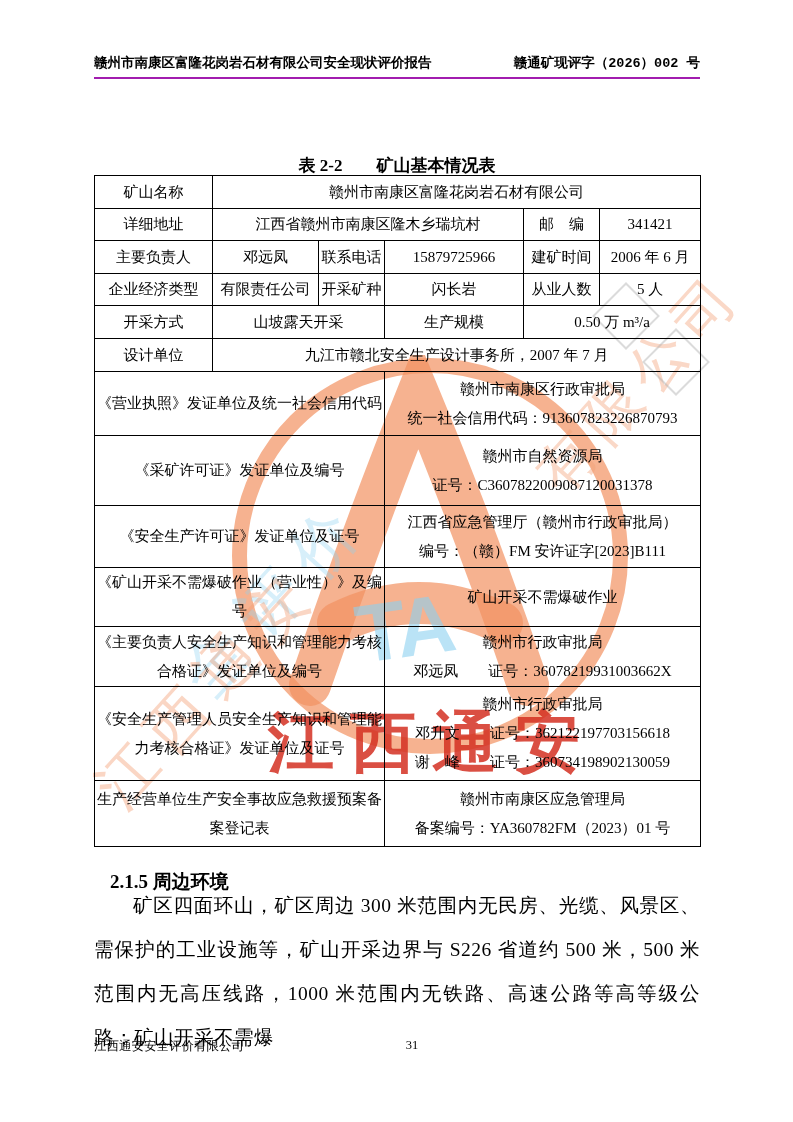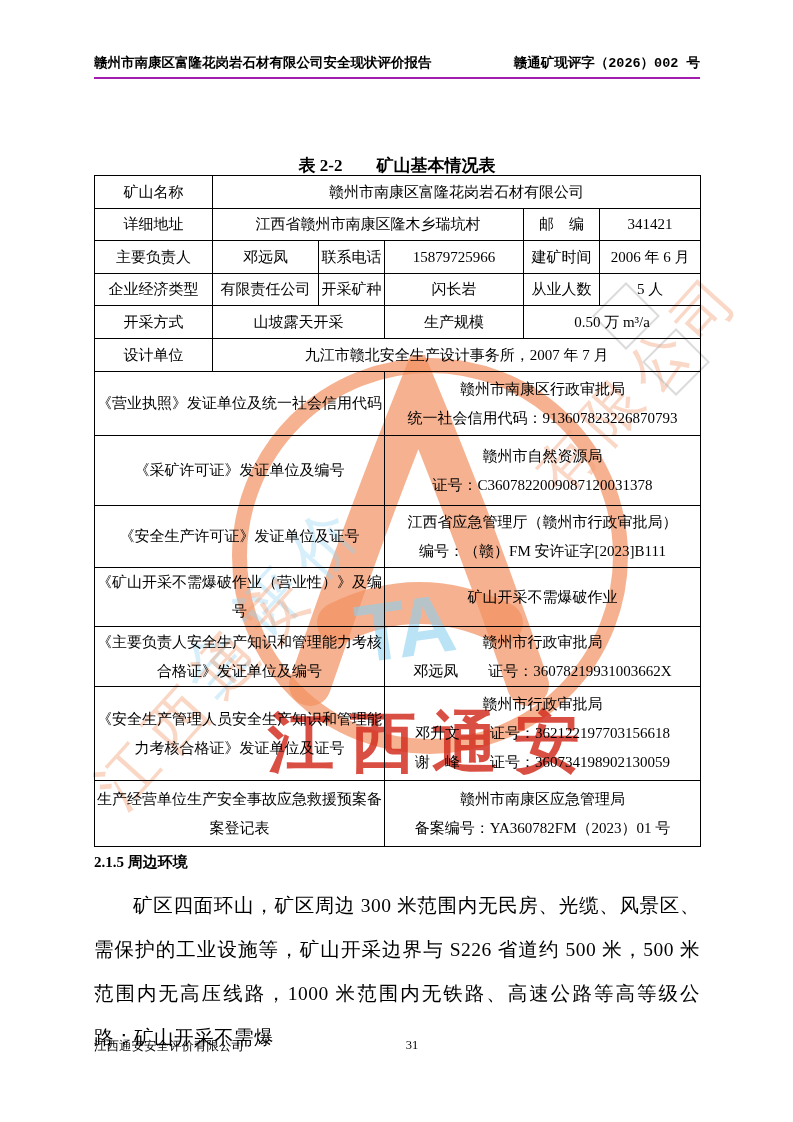--- a/index.html
+++ b/index.html
@@ -79,21 +79,21 @@
   }
   table.info td{
     border:1.5px solid #000;
     font-size:15px;text-align:center;vertical-align:middle;
     padding:0 2px;overflow:hidden;
   }
   td.lbl-left{text-align:left;padding:2px 7px;line-height:29px;}
   .vline{line-height:29px;}
   .section-heading{
     position:absolute;left:94px;top:853px;width:606px;
-    font-size:15px;font-weight:bold;margin:0;
+    font-size:19px;font-weight:bold;margin:16px;
   }
   .body-para{
     position:absolute;left:94px;top:884px;width:606px;
     font-size:19.5px;line-height:44px;margin:0;
     text-align:justify;text-indent:2em;letter-spacing:.5px;
   }
   .footer{
     position:absolute;left:94px;top:1038px;width:606px;
     font-size:12.5px;
   }

